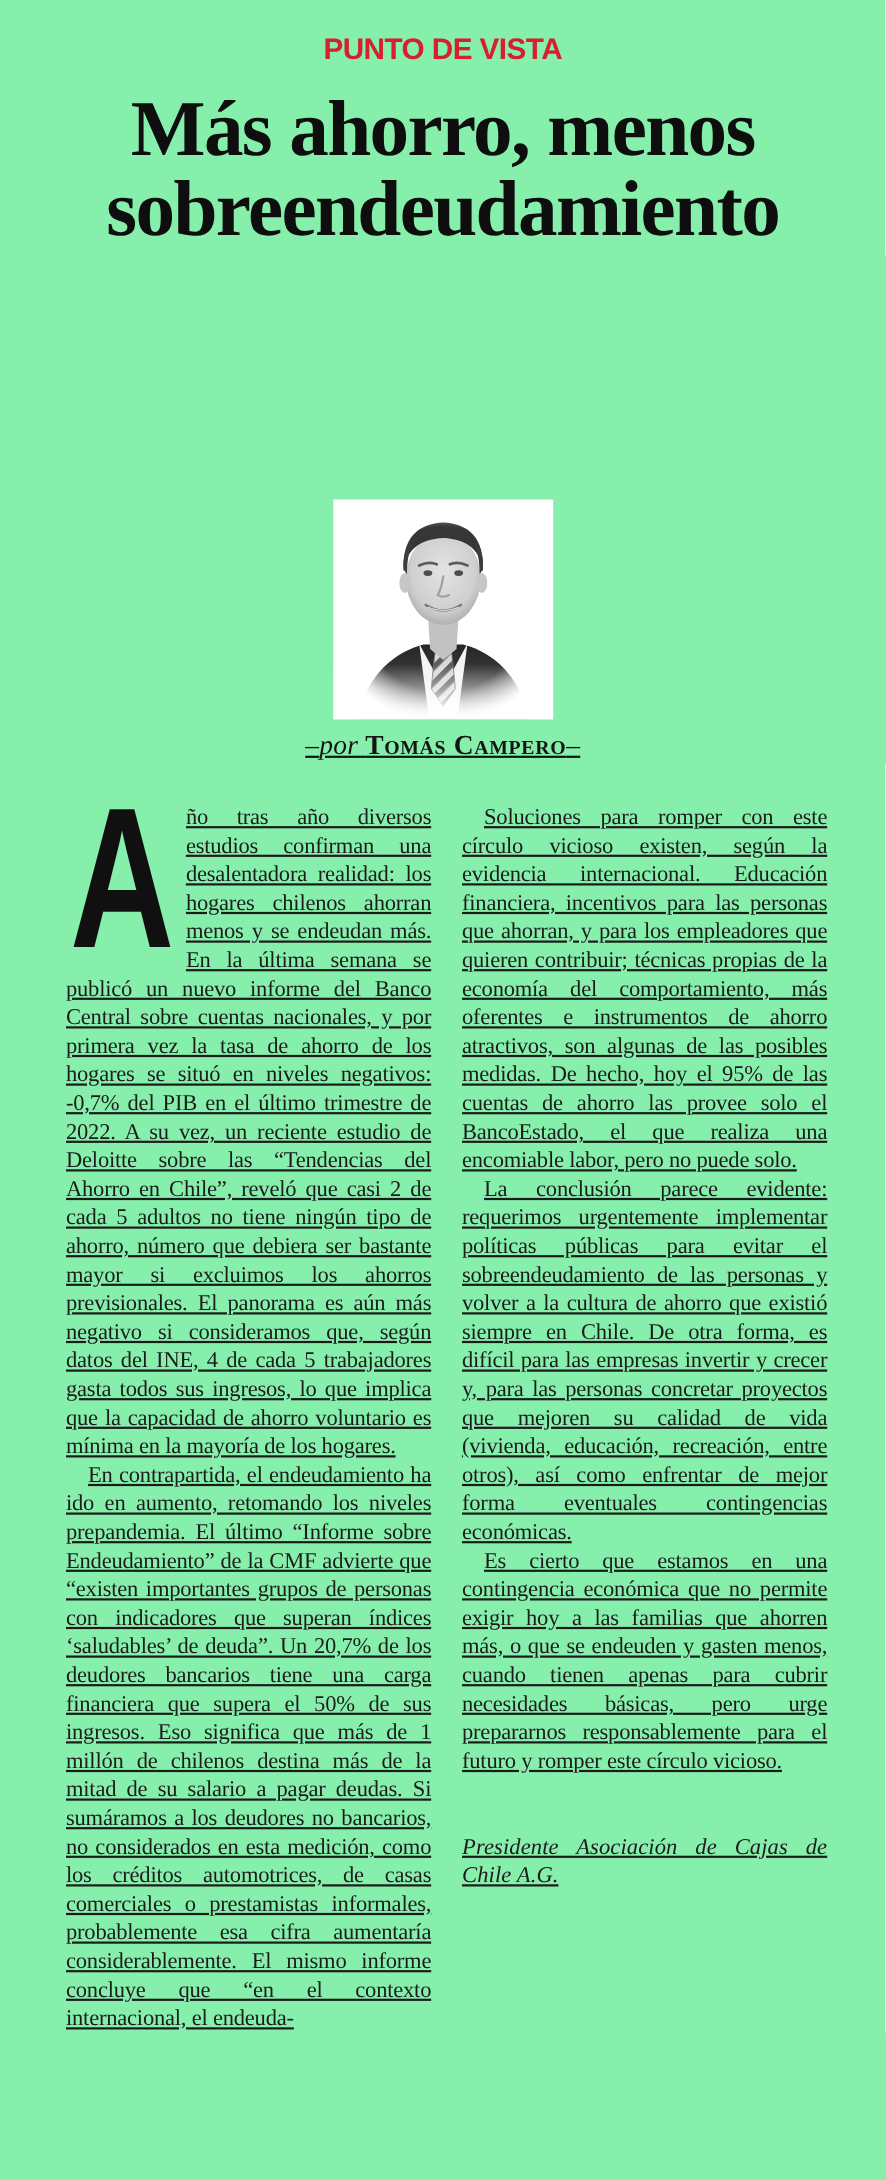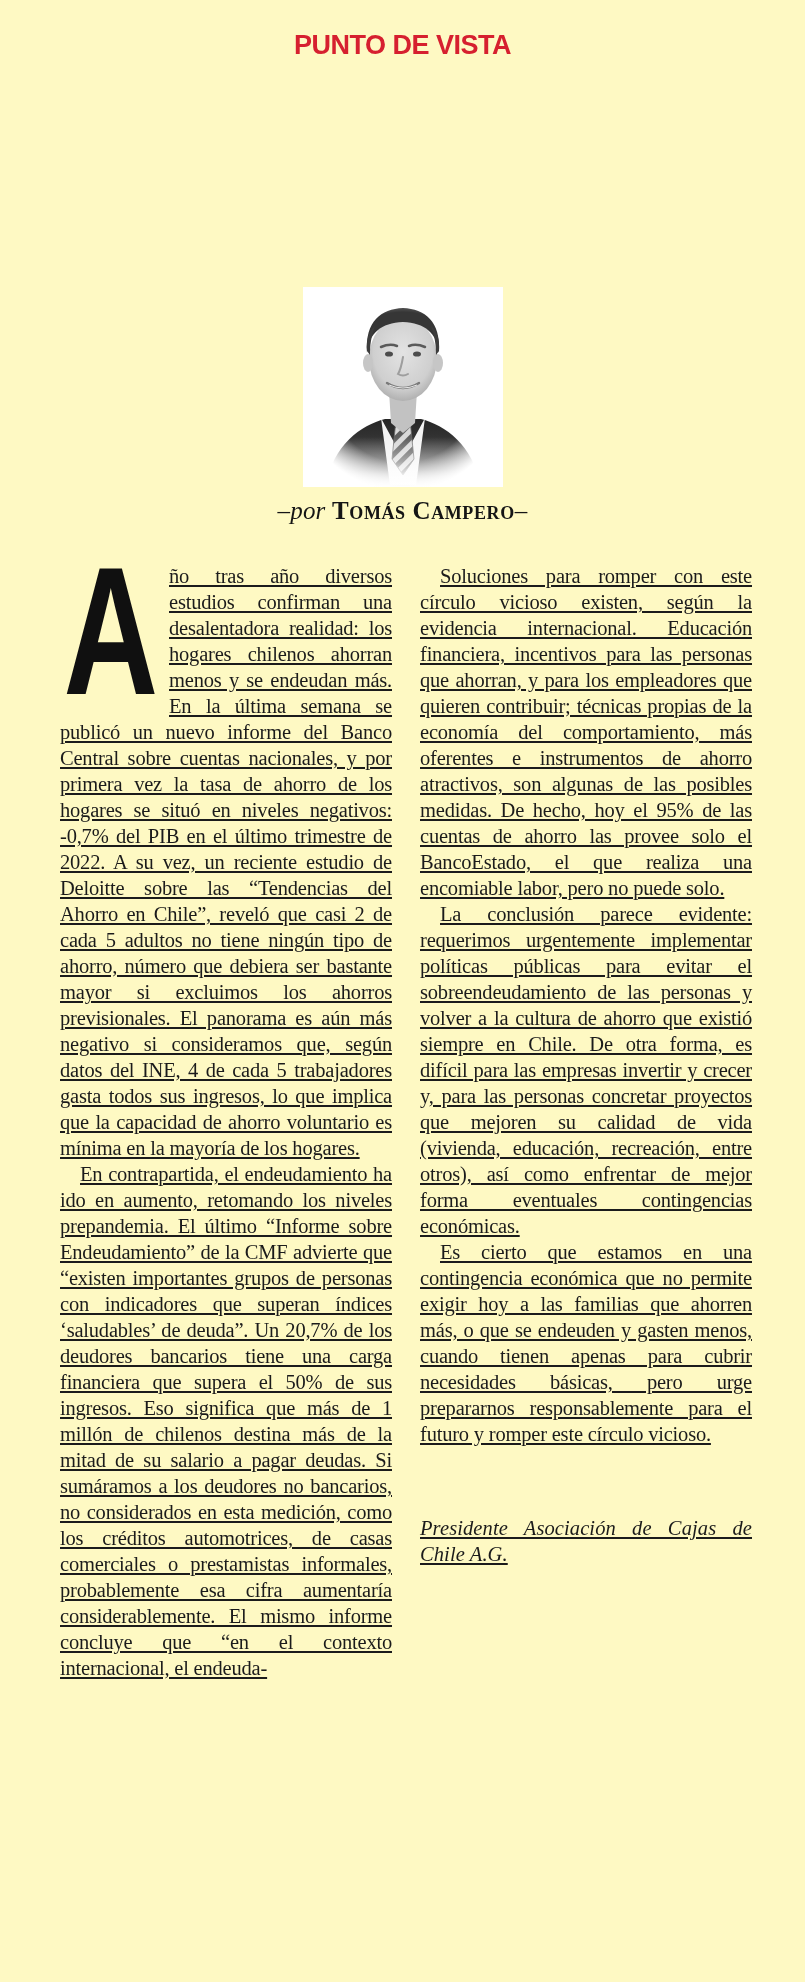--- a/index.html
+++ b/index.html
@@ -1,21 +1,21 @@
 <!DOCTYPE html>
 <html lang="es" style="--accent: #d6202f;"><head>
 <meta charset="utf-8">
 <style>
   html,body{margin:0;padding:0;background:#ffffff;}
   .page{
     position:relative;
     width:805px;
     height:1982px;
     margin:0 auto;
-    background:#fef9c3;
+    background:#86efac;
     overflow:hidden;
     font-family:"Liberation Serif",serif;
     color:#1d1d1d;
   }
   
   .kicker{
     margin-top:30px;
     text-align:center;
     font-family:"Liberation Sans",sans-serif;
     font-weight:bold;
@@ -41,20 +41,21 @@
     height:200px;
   }
   .portrait svg{display:block;}
   
   .byline{
     margin-top:10px;
     text-align:center;
     font-size:25px;
     color:#151515;
     letter-spacing:0.2px;
+    text-decoration:underline;
   }
   .byline .por{font-style:italic;}
   .byline .author{font-variant:small-caps;font-weight:600;letter-spacing:0.6px;}
   
   .body-cols{
     display:flex;
     gap:28px;
     width:692px;
     margin:38px 0 0 60px;
   }
@@ -65,39 +66,43 @@
     text-align:justify;
     letter-spacing:-0.2px;
     color:#1b1b1b;
     hyphens:auto;
     -webkit-hyphens:auto;
   }
   .para{margin:0;text-decoration:underline;}
   .para.indent{text-indent:20px;}
   .para.sig{
     font-style:italic;
-    margin-top:68px;
+    margin-top:52px;
     letter-spacing:0.1px;
   }
   
   .dropcap{
     float:left;
     width:96px;
     height:130px;
     margin:3px 13px 0 0;
   }
   .dropcap svg{display:block;}
 </style>
 </head>
 <body>
 
 <div class="page">
 
   <div class="kicker">PUNTO DE VISTA</div>
 
+  <h1 class="headline">
+    <span class="hl-line">Más ahorro, menos</span>
+    <span class="hl-line">sobreendeudamiento</span>
+  </h1>
 
   <div class="portrait">
     <svg width="200" height="200" viewBox="0 0 200 200">
       <defs>
         <radialGradient id="faceShade" cx="0.5" cy="0.42" r="0.62">
           <stop offset="0" stop-color="#e3e3e3"></stop>
           <stop offset="0.7" stop-color="#cfcfcf"></stop>
           <stop offset="1" stop-color="#a8a8a8"></stop>
         </radialGradient>
         <linearGradient id="suitShade" x1="0" y1="0" x2="0" y2="1">

